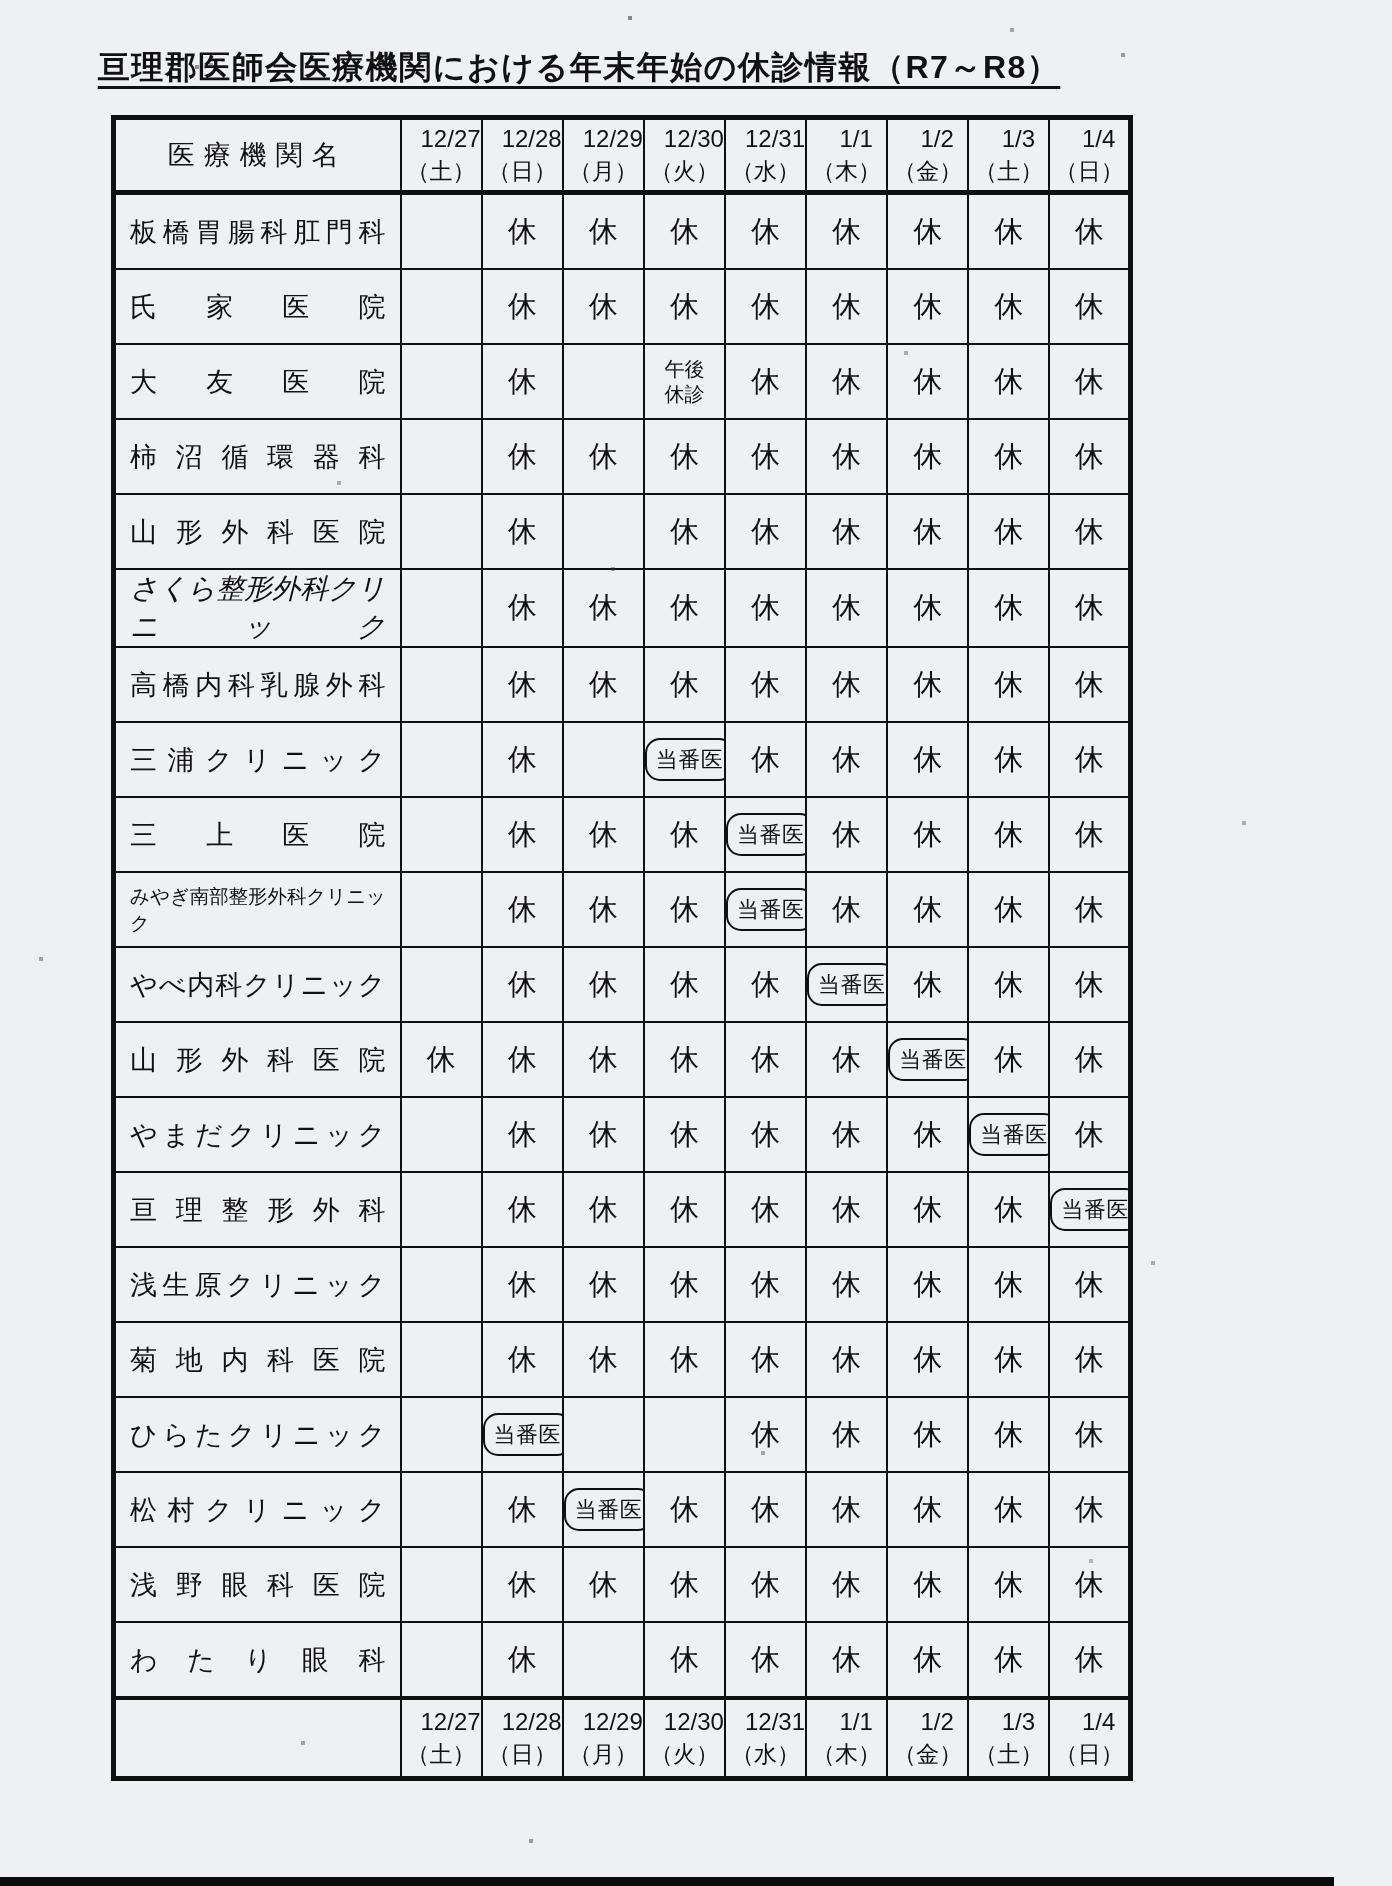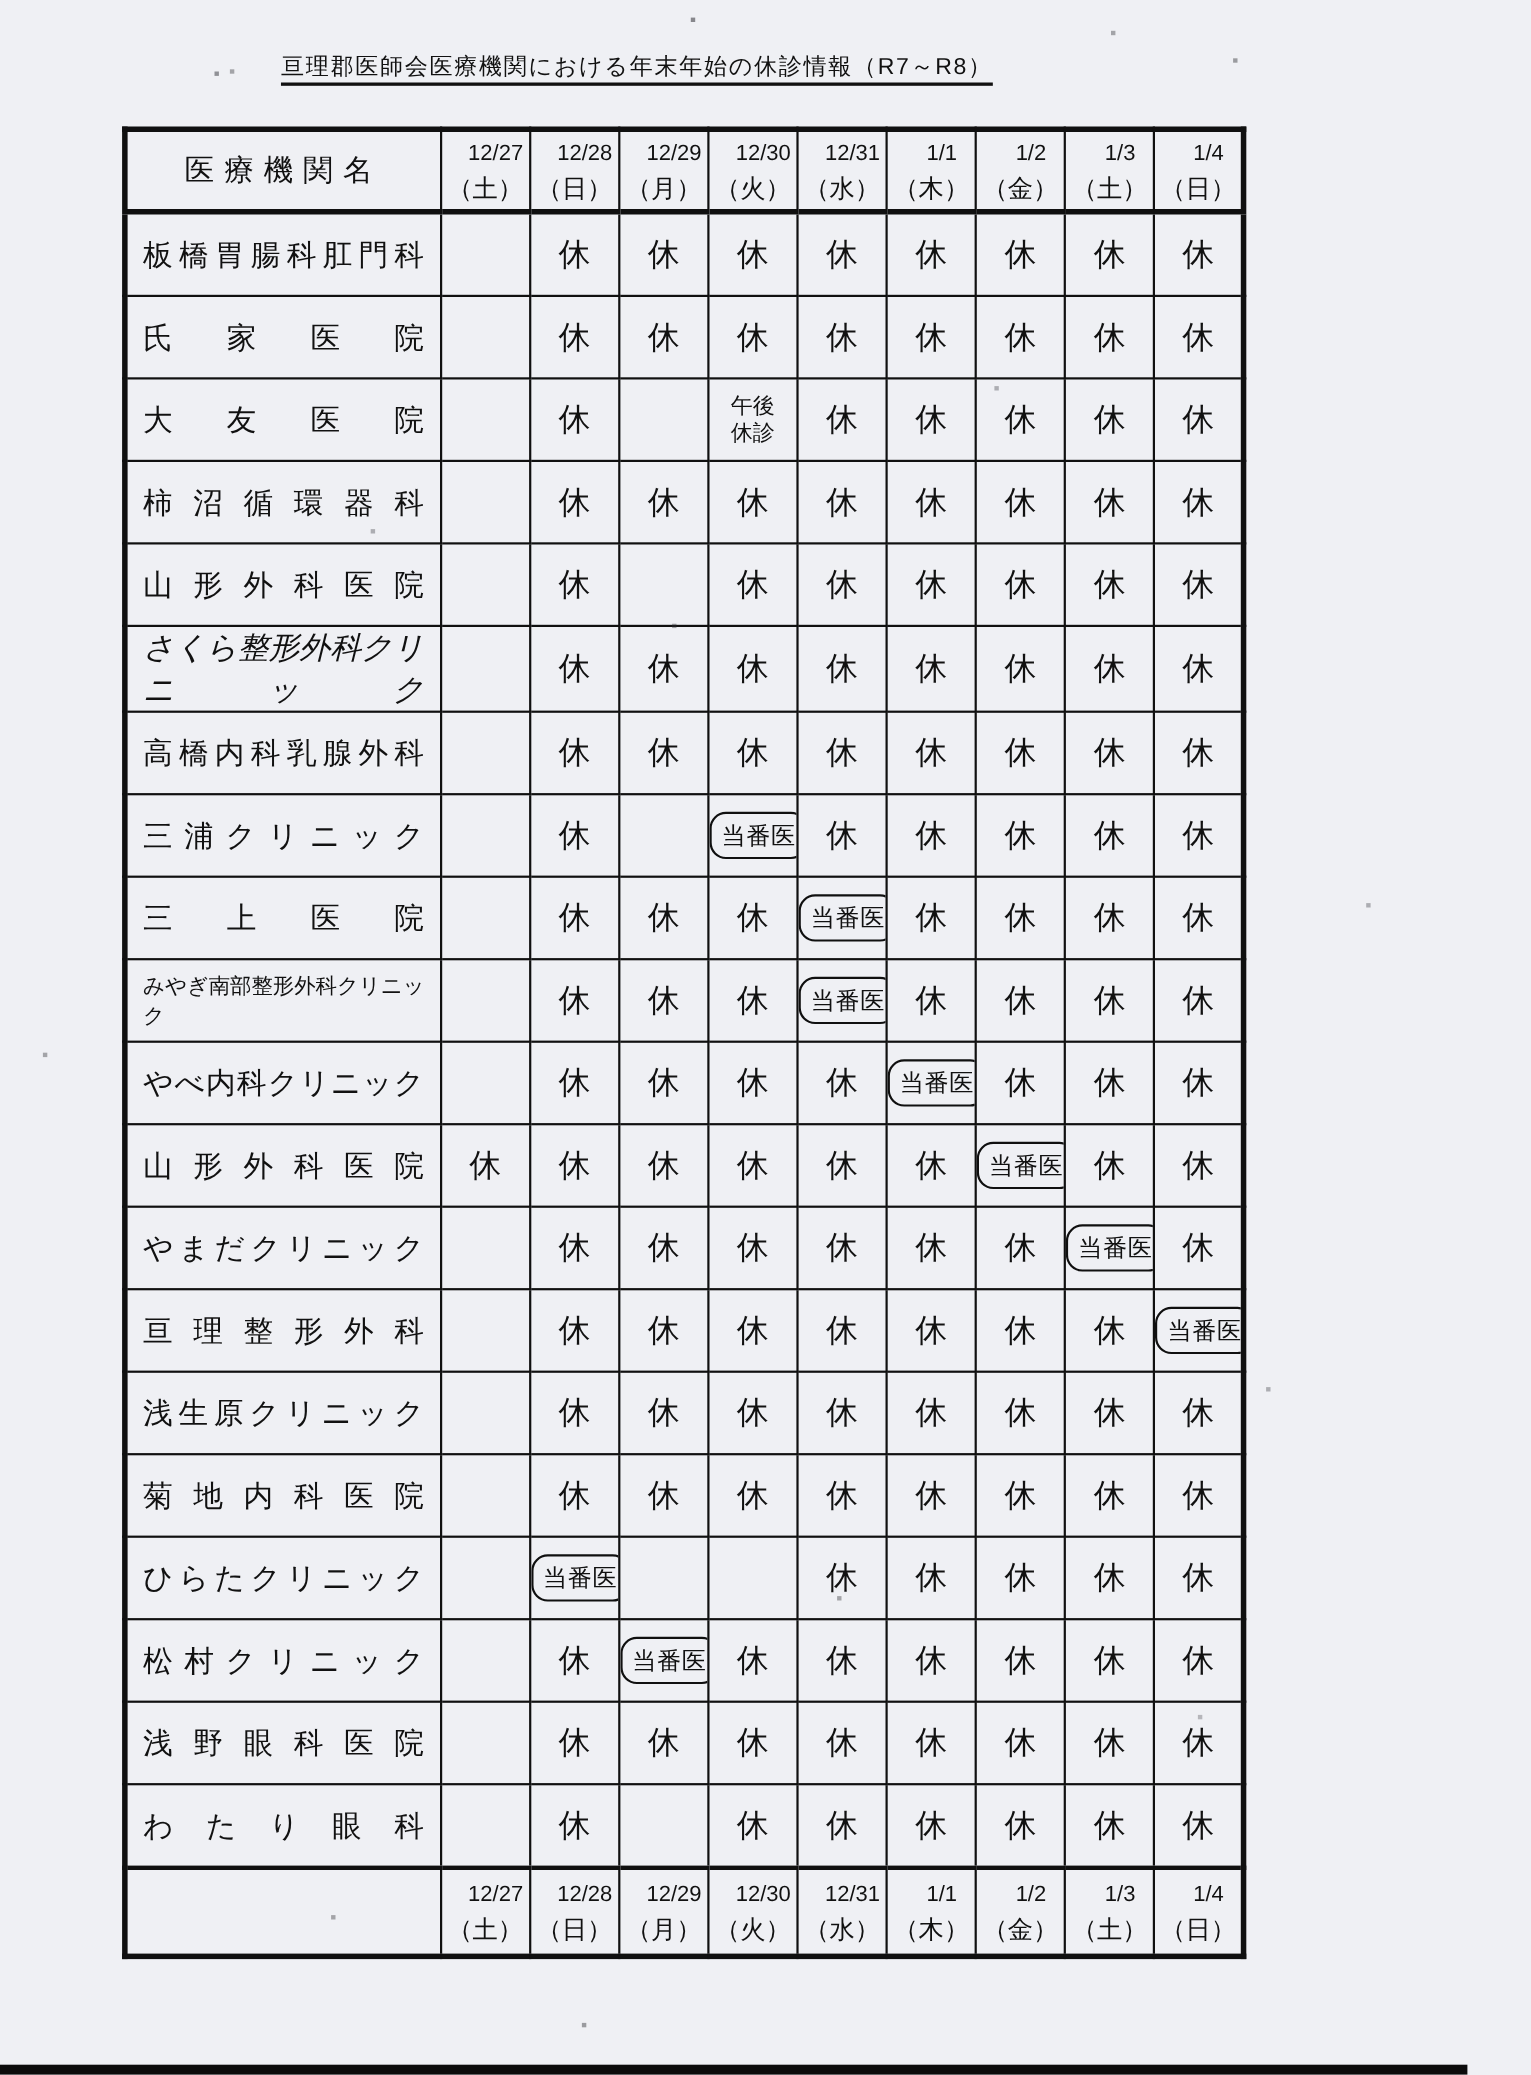--- a/index.html
+++ b/index.html
@@ -9,21 +9,21 @@
     background:#eff0f4;
     color:#111;
     font-family:"Liberation Sans", sans-serif;
     overflow:hidden;
   }
 
   
   .doc-title {
     position:absolute; left:68px; top:46px; width:1022px;
     text-align:center;
-    font-size:21px; font-weight:400; letter-spacing:1.5px;
+    font-size:32px; font-weight:700; letter-spacing:1.5px;
     white-space:nowrap;
   }
   .doc-title span {
     text-decoration:underline;
     text-decoration-thickness:2.5px;
     text-underline-offset:8px;
   }
 
   
   table.sched {
@@ -38,21 +38,21 @@
     border:2.5px solid #101010;
     text-align:center; vertical-align:middle;
     padding:0;
     overflow:hidden;
   }
   .sched col.namecol { width:287px; }
 
   
   .sched thead th { height:70px; border-bottom-width:5px; font-weight:500; }
   .sched th.name-header { font-size:27px; letter-spacing:9px; font-weight:500; }
-  .sched th.date-h .d1, .sched tfoot td .d1 { font-size:20px; line-height:32px;padding-left:19px; }
+  .sched th.date-h .d1, .sched tfoot td .d1 { font-size:24px; line-height:32px;padding-left:19px; }
   .sched th.date-h .d2, .sched tfoot td .d2 { font-size:23px; line-height:32px; }
 
   
   .sched tbody td { height:73px; font-size:30px; }
   .sched tbody td.name {
     text-align:justify; text-align-last:justify;
     padding:0 14px;
     font-size:27px;
   }
   .sched tbody td.name.sm { font-size:28px;font-style:italic; }

